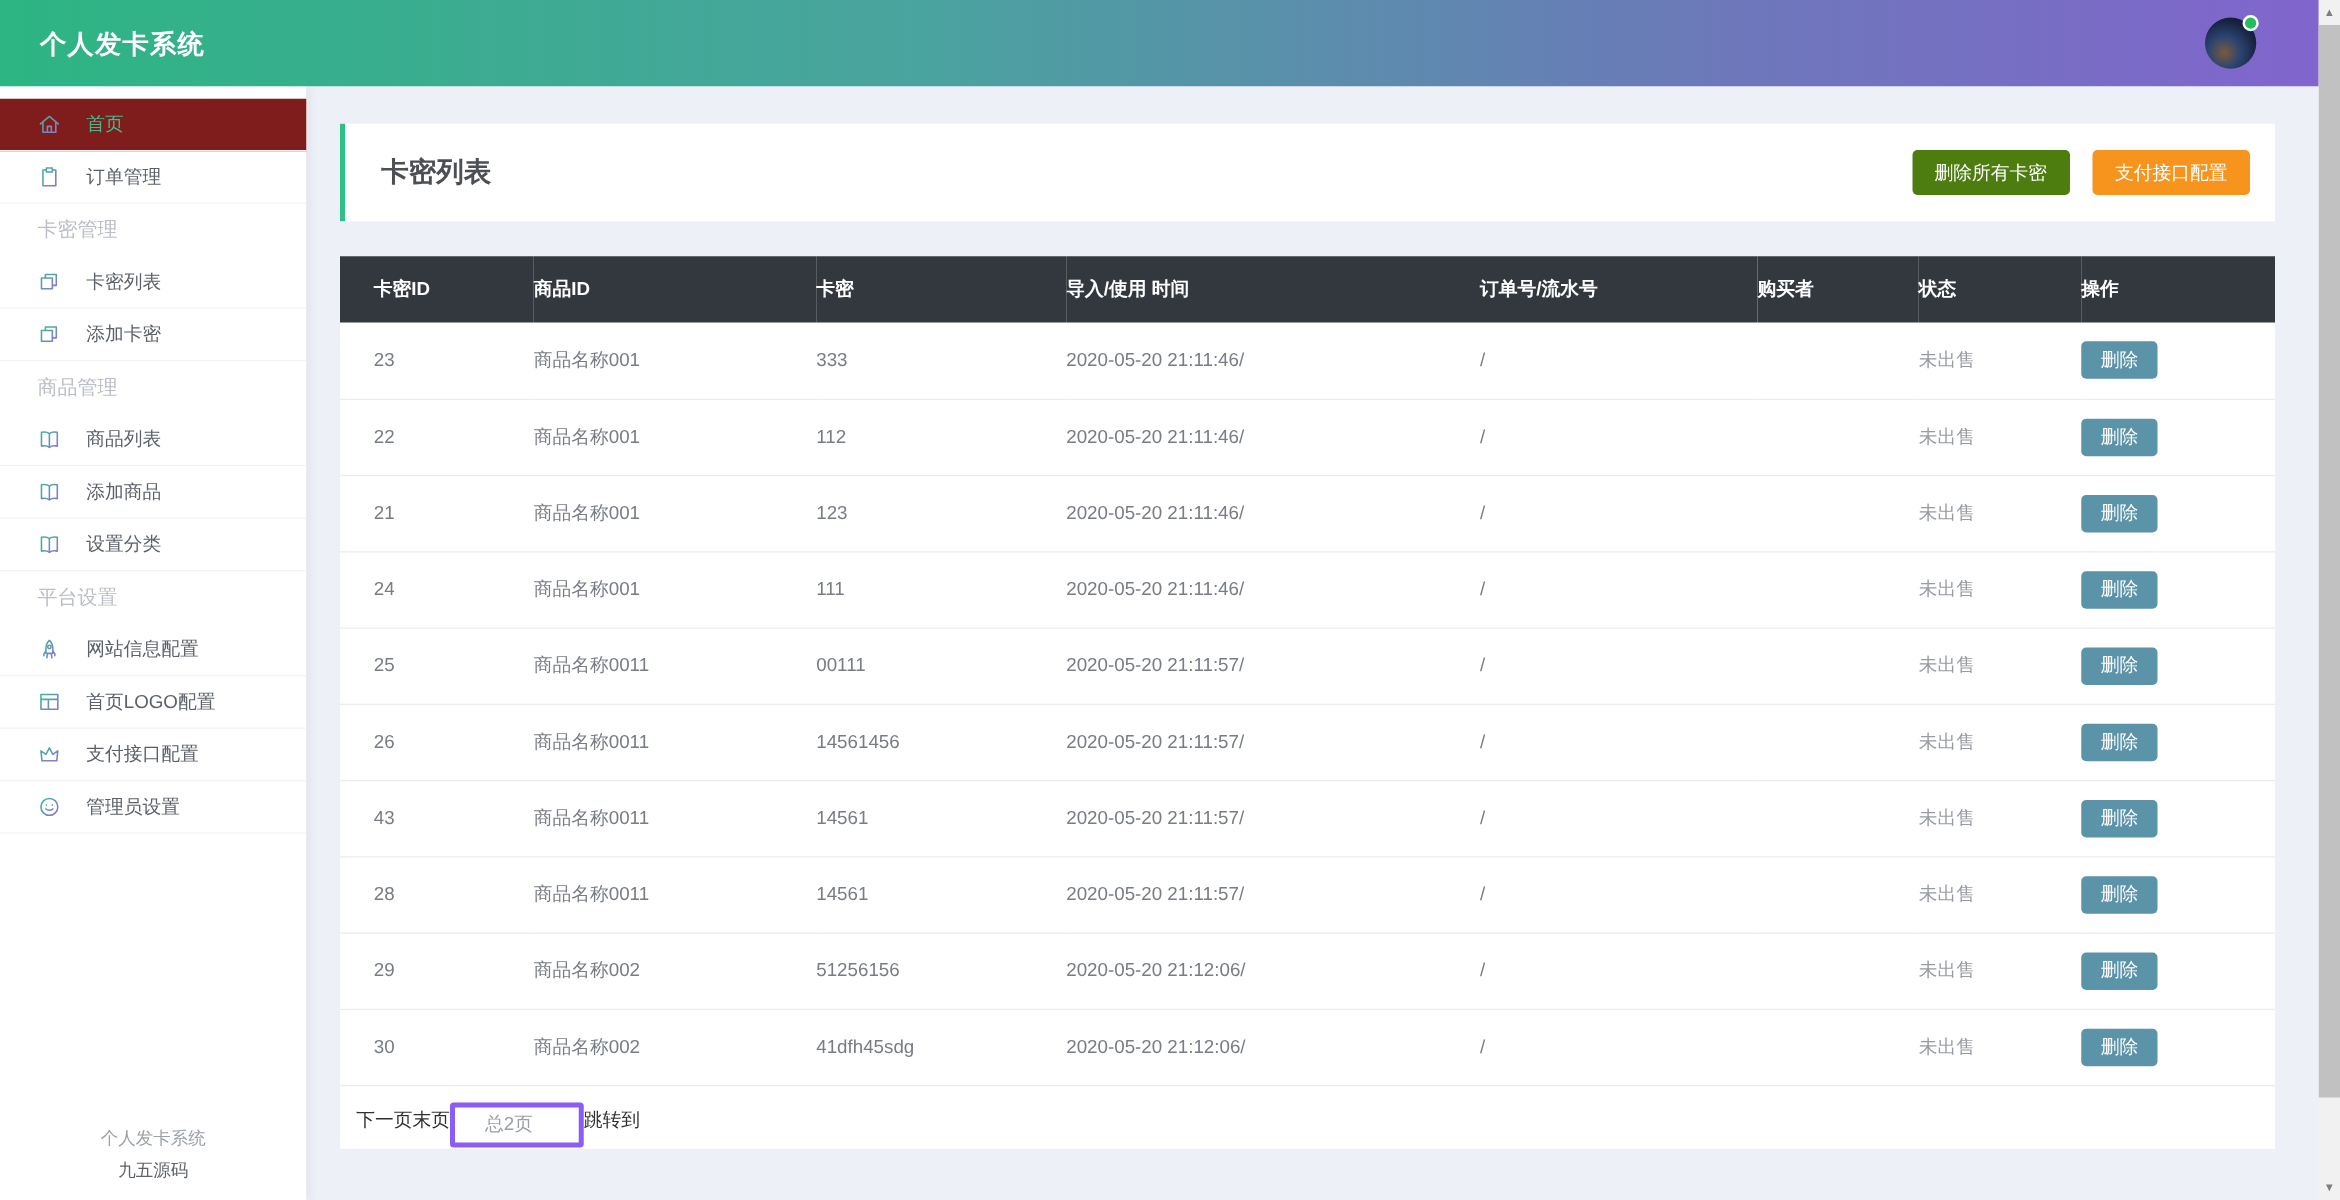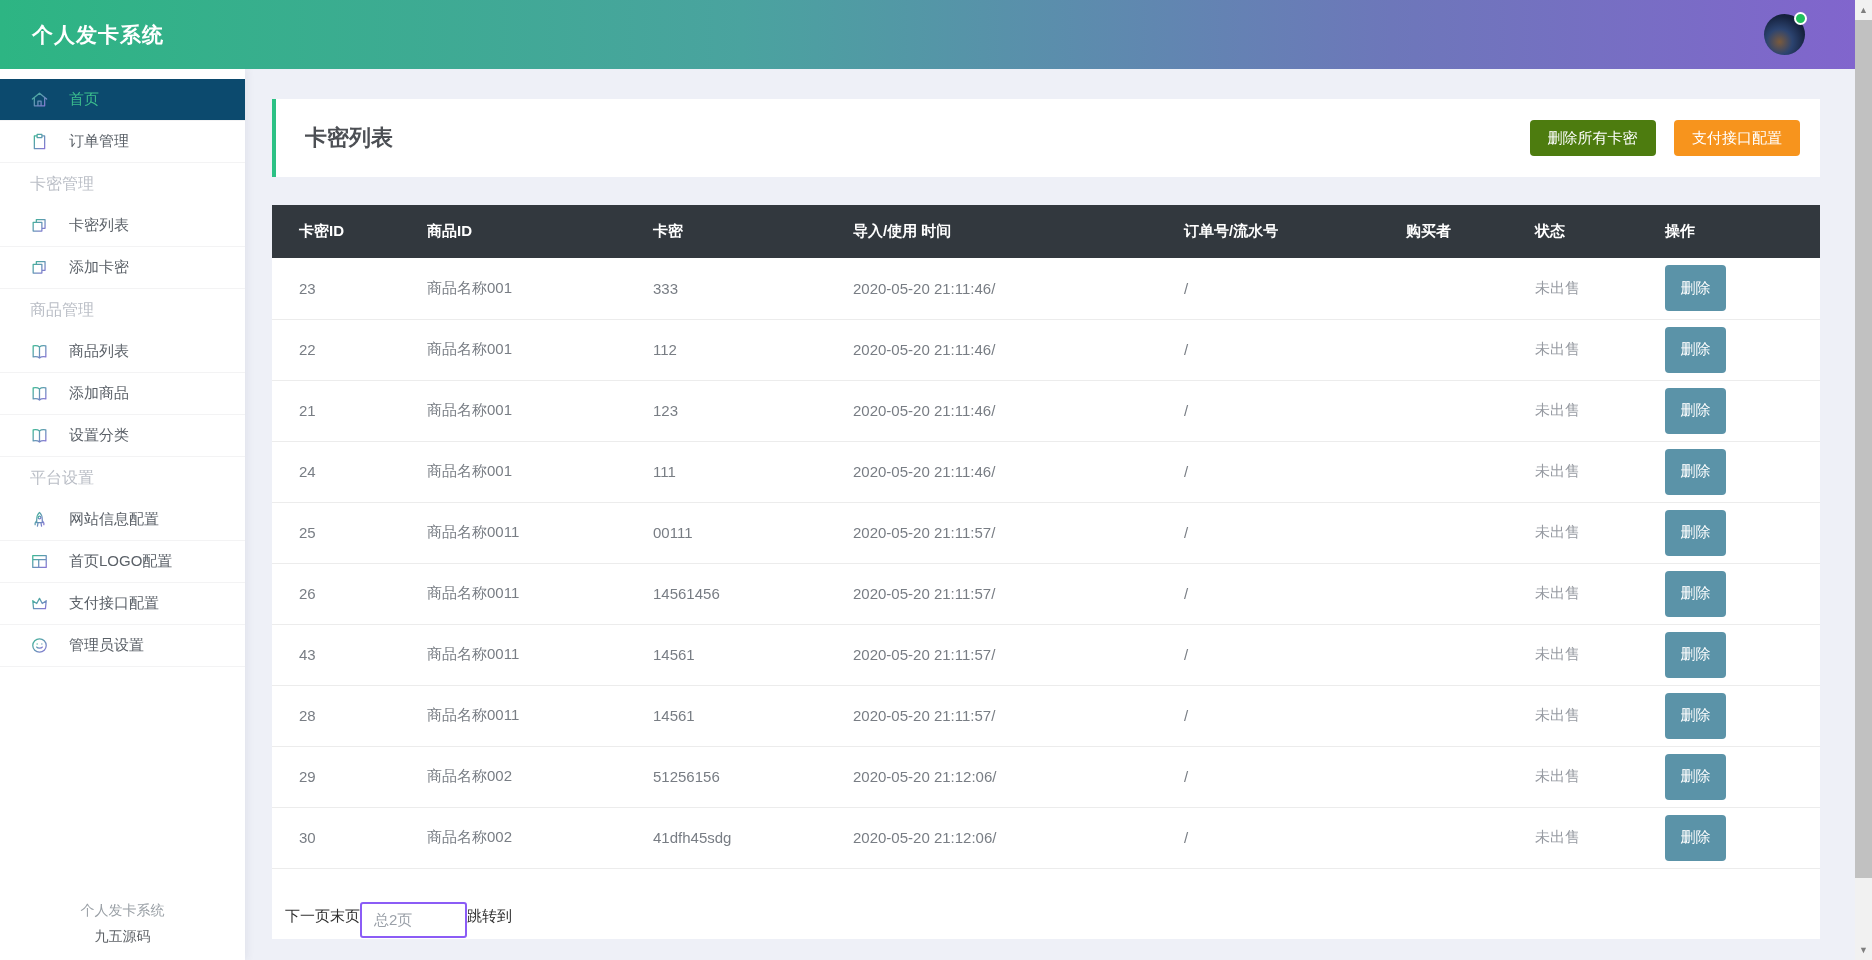--- a/index.html
+++ b/index.html
@@ -23,21 +23,21 @@
   .sb-thumb { position:absolute; top:20px; left:0; width:17px; height:858px; background:#c1c1c1; }
   .sb-arrow { position:absolute; left:0; width:17px; text-align:center; color:#7e7e7e; font-size:9px; line-height:14px; }
   .sb-up { top:3px; } .sb-down { bottom:3px; }
 
   
   .sidebar { position:absolute; top:69px; left:0; width:245px; height:891px; background:#fff;
     box-shadow:2px 0 8px rgba(60,60,90,.07); z-index:10; }
   .nav { padding-top:10px; }
   .nav-item { height:42px; display:flex; align-items:center; padding-left:30px;
     border-bottom:1px solid #f3f3f4; cursor:pointer; }
-  .nav-item.active { background:#0c4a6e; }
+  .nav-item.active { background:#7f1d1d; }
   .nav-item .label { margin-left:20px; font-size:15px; color:#5b6168; }
   .nav-item.active .label { color:#3cbd8d; }
   .nav-section { height:42px; display:flex; align-items:center; padding-left:30px;
     color:#babec6; font-size:16px; }
   .nav-icon { width:19px; height:19px; flex:0 0 19px; }
   .sidebar-footer { position:absolute; bottom:14px; width:100%; text-align:center; }
   .sf1 { color:#9aa0a6; font-size:14px; }
   .sf2 { color:#5f6368; font-size:14px; margin-top:8px; }
 
   
@@ -52,28 +52,28 @@
   .btn-orange { background:#f7941d; }
 
   .table-card { margin-top:28px; width:1548px; background:#fff; }
   table { width:100%; border-collapse:collapse; table-layout:fixed; }
   thead th { background:#32383e; color:#fff; height:53px; font-size:15px;
     font-weight:bold; text-align:left; }
   th:first-child, td:first-child { padding-left:27px; }
   tbody td { height:61px; border-bottom:1px solid #ececec; color:#787d84;
     font-size:15px; text-align:left; }
   .status-text { color:#979ba2; }
-  .del-btn { width:61px; height:46px; background:#5b93a8; border:none; border-radius:4px;
+  .del-btn { width:61px; height:30px; background:#5b93a8; border:none; border-radius:4px;
     color:#fff; font-size:15px; cursor:pointer; }
 
   .pagination { display:flex; align-items:flex-start; padding:13px 0 0 13px; height:50px;
-    font-size:15px; color:#2f2f2f;margin-top:20px; }
+    font-size:15px; color:#2f2f2f; }
   .page-link { padding-top:5px; cursor:pointer; color:#2f2f2f; text-decoration:none; }
-  .page-input { width:107px; height:36px; border:2px solid #8b5cf6; border-radius:3px;
-    padding-left:12px; font-size:15px; color:#8b9097; outline:none; }
+  .page-input { width:107px; height:36px; border:4px solid #8b5cf6; border-radius:3px;
+    padding-left:24px; font-size:15px; color:#8b9097; outline:none; }
   .page-input::placeholder { color:#9aa0a8; }
 </style>
 </head>
 <body>
 
 <svg width="0" height="0" style="position:absolute">
   <defs>
     <linearGradient id="ig" x1="0" y1="0" x2="1" y2="1">
       <stop offset="0" stop-color="#3db694"></stop>
       <stop offset="1" stop-color="#8a76d6"></stop>

